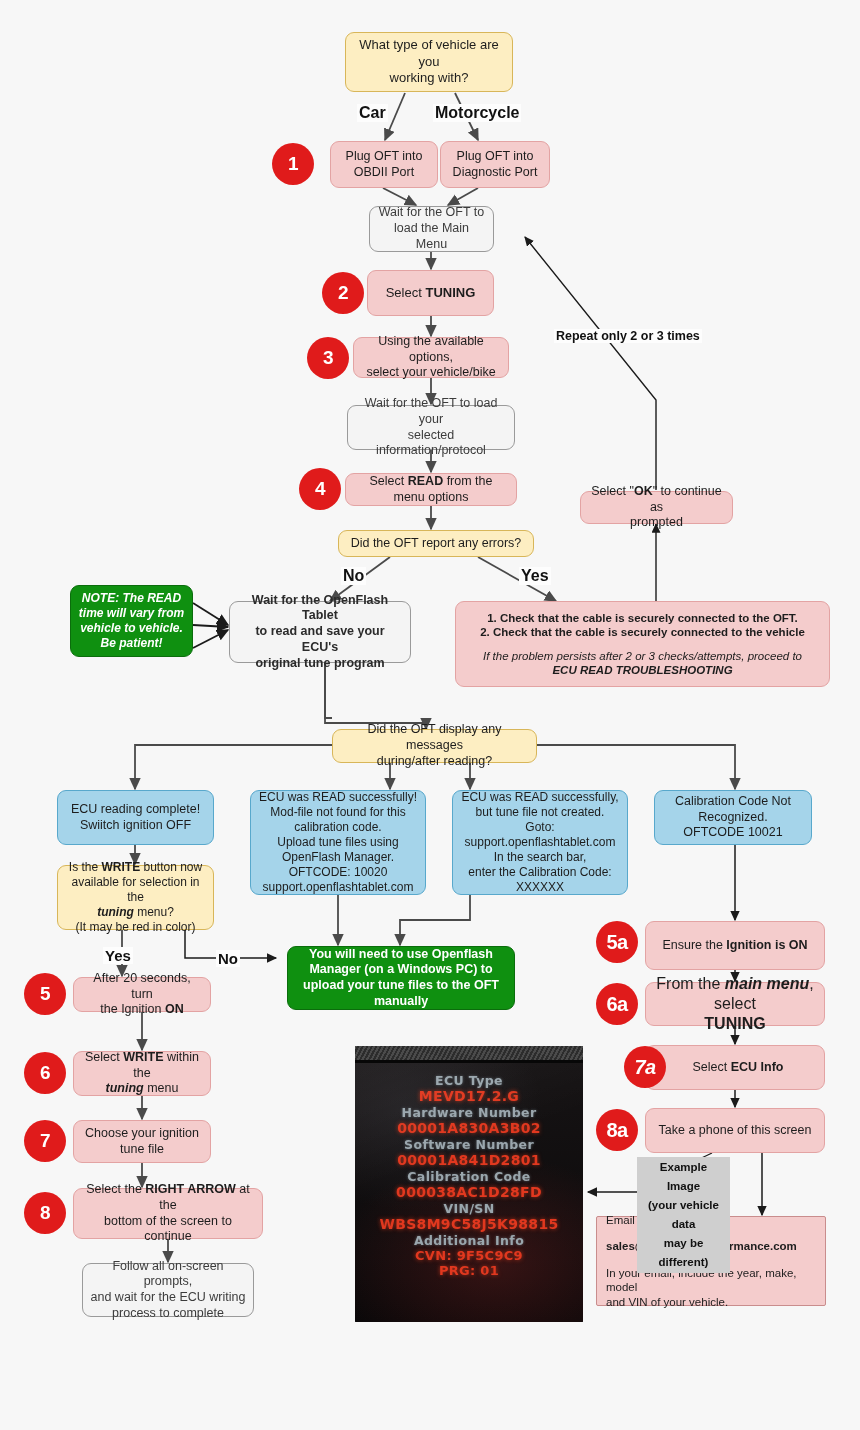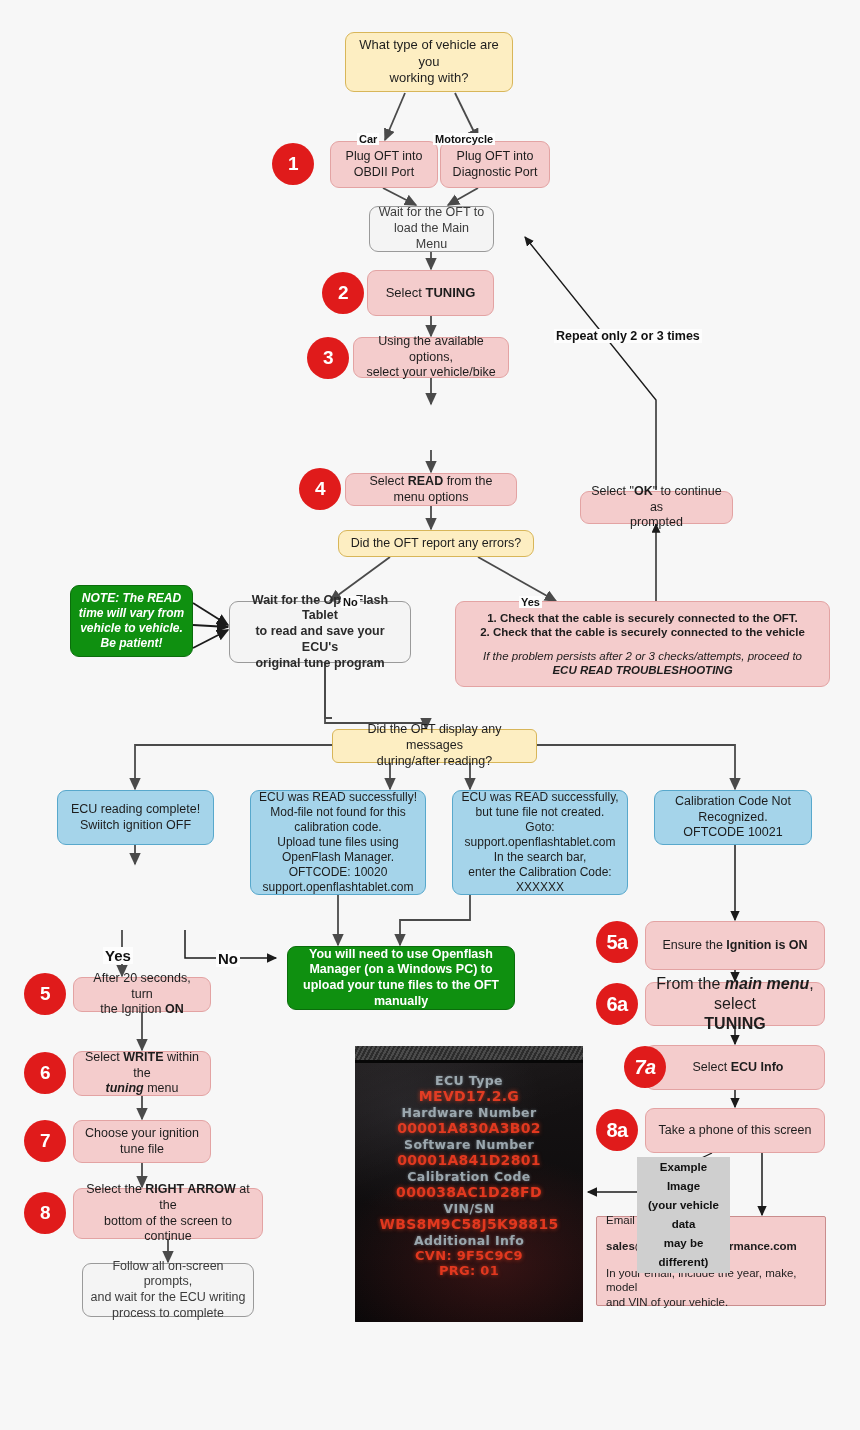--- a/index.html
+++ b/index.html
@@ -42,21 +42,21 @@
   .badge.sm { font-size:20px; }
 
   .edgelabel {
     position:absolute;
     background:#fdfdfd;
     font-weight:bold;
     color:#111;
     white-space:nowrap;
     padding:0 2px;
   }
-  .elabel-lg { font-size:11px;margin-top:29px; }
+  .elabel-lg { font-size:16px; }
   .elabel-md { font-size:15px; }
   .elabel-sm { font-size:12.5px; }
 
   .lead-left { text-align:left; justify-content:flex-start; }
 
   .photo {
     position:absolute;
     background:#0d0b0b;
     overflow:hidden;
     border-radius:1px;
@@ -190,20 +190,22 @@
   <div class="node n-grey" style="left:369px; top:206px; width:125px; height:46px; font-size:12.5px;">Wait for the OFT to
 load the Main Menu</div>
 
   <div class="node n-pink" style="left:367px; top:270px; width:127px; height:46px; font-size:13px;">
     <span>Select <b>TUNING</b></span>
   </div>
 
   <div class="node n-pink" style="left:353px; top:337px; width:156px; height:41px; font-size:12.5px;">Using the available options,
 select your vehicle/bike</div>
 
+  <div class="node n-grey" style="left:347px; top:405px; width:168px; height:45px; font-size:12.5px;">Wait for the OFT to load your
+selected information/protocol</div>
 
   <div class="node n-pink" style="left:345px; top:473px; width:172px; height:33px; font-size:12.5px;">
     <span>Select <b>READ</b> from the<br>menu options</span>
   </div>
 
   <div class="node n-yellow" style="left:338px; top:530px; width:196px; height:27px; font-size:12.5px;">Did the OFT report any errors?</div>
 
   <div class="node n-pink" style="left:580px; top:491px; width:153px; height:33px; font-size:12.5px;">
     <span>Select "<b>OK</b>" to continue as<br>prompted</span>
   </div>
@@ -216,21 +218,21 @@
 to read and save your ECU's
 original tune program</div>
 
   <div class="node n-pink lead-left" style="left:455px; top:601px; width:375px; height:86px; flex-direction:column; justify-content:center; align-items:center; font-size:11.5px;">
     <div style="font-weight:bold;">1. Check that the cable is securely connected to the OFT.</div>
     <div style="font-weight:bold;">2. Check that the cable is securely connected to the vehicle</div>
     <div style="font-style:italic; margin-top:9px;">If the problem persists after 2 or 3 checks/attempts, proceed to</div>
     <div style="font-style:italic; font-weight:bold;">ECU READ TROUBLESHOOTING</div>
   </div>
 
-  <div class="node n-yellow" style="left:332px; top:729px; width:205px; height:34px; font-size:12.5px;border-radius:6px;">Did the OFT display any messages
+  <div class="node n-yellow" style="left:332px; top:729px; width:205px; height:34px; font-size:12.5px;">Did the OFT display any messages
 during/after reading?</div>
 
   <div class="node n-blue" style="left:57px; top:790px; width:157px; height:55px; font-size:12.5px;">ECU reading complete!
 Swiitch ignition OFF</div>
 
   <div class="node n-blue" style="left:250px; top:790px; width:176px; height:105px; font-size:12px;">ECU was READ successfully!
 Mod-file not found for this
 calibration code.
 Upload tune files using
 OpenFlash Manager.
@@ -242,20 +244,23 @@
 Goto:
 support.openflashtablet.com
 In the search bar,
 enter the Calibration Code:
 XXXXXX</div>
 
   <div class="node n-blue" style="left:654px; top:790px; width:158px; height:55px; font-size:12.5px;">Calibration Code Not
 Recognized.
 OFTCODE 10021</div>
 
+  <div class="node n-yellow" style="left:57px; top:865px; width:157px; height:65px; font-size:12px;">
+    <span>Is the <b>WRITE</b> button now<br>available for selection in the<br><b><i>tuning</i></b> menu?<br>(It may be red in color)</span>
+  </div>
 
   <div class="node n-green" style="left:287px; top:946px; width:228px; height:64px; font-size:12.5px;">You will need to use Openflash
 Manager (on a Windows PC) to
 upload your tune files to the OFT
 manually</div>
 
   <div class="node n-pink" style="left:73px; top:977px; width:138px; height:35px; font-size:12.5px;">
     <span>After 20 seconds, turn<br>the Ignition <b>ON</b></span>
   </div>
 

